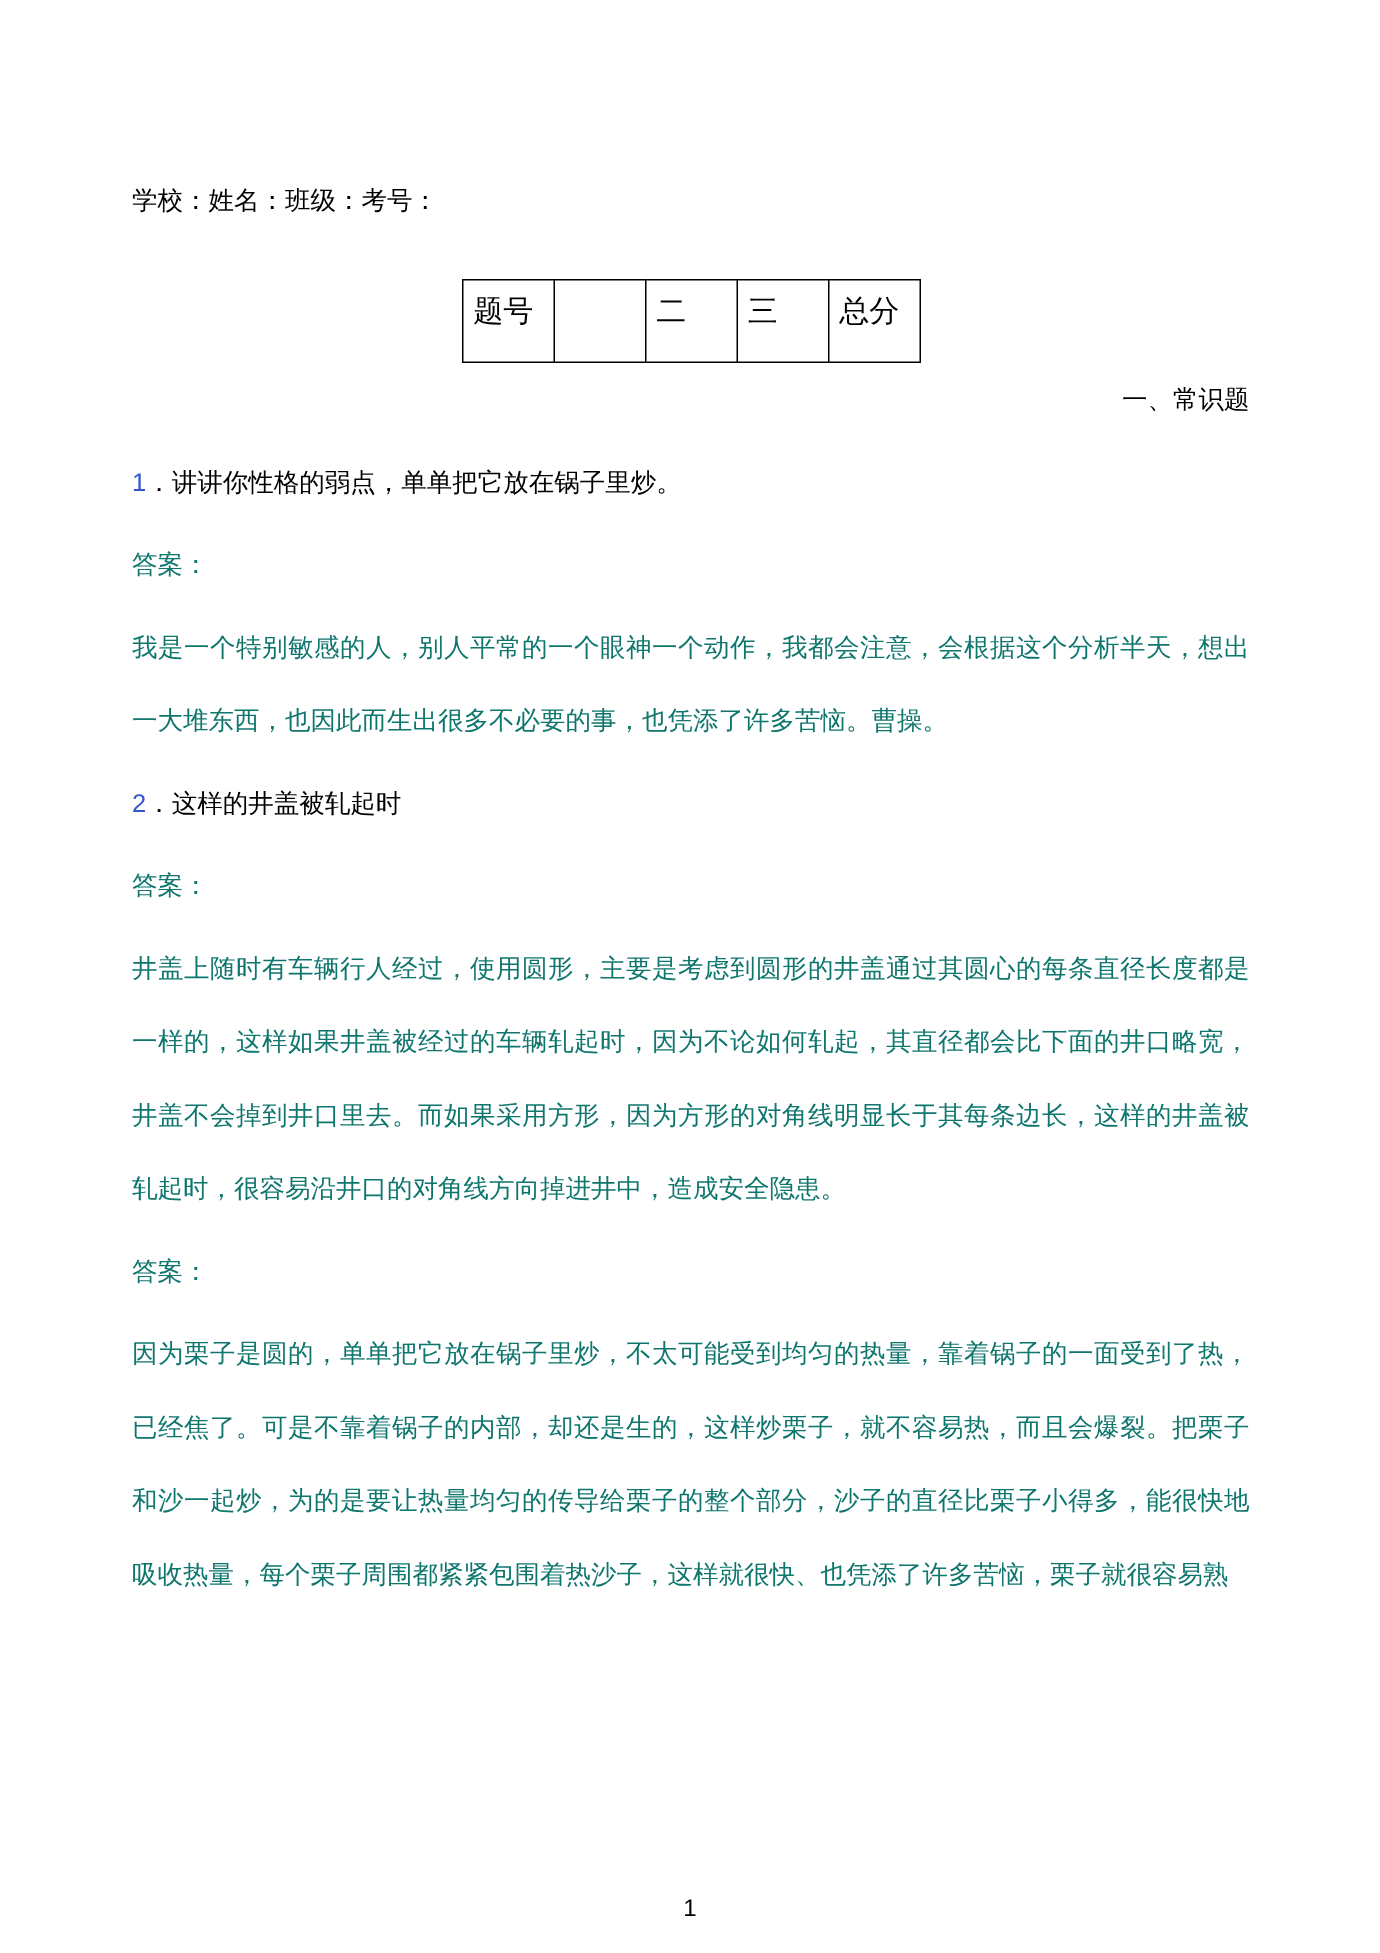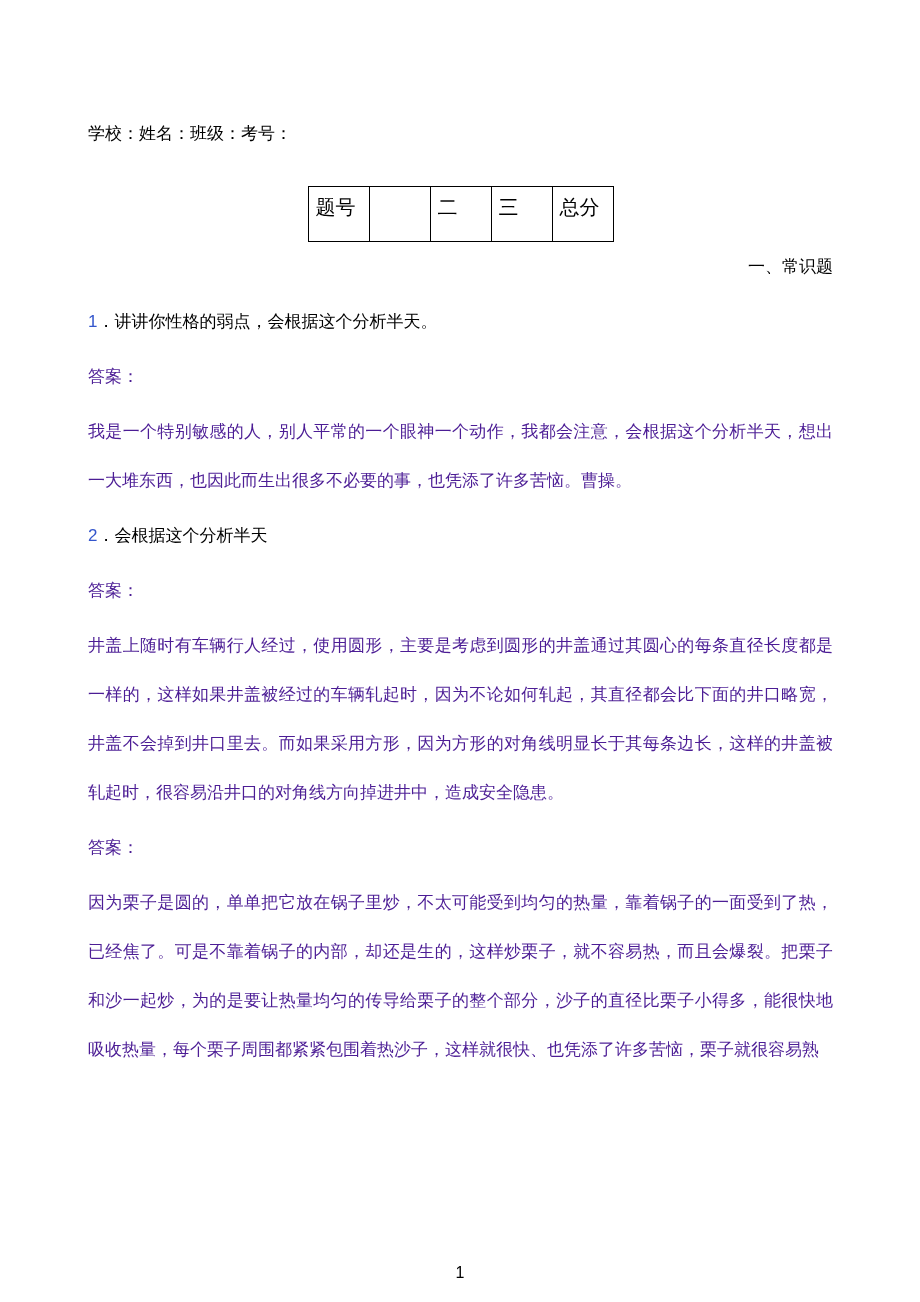--- a/index.html
+++ b/index.html
@@ -40,24 +40,24 @@
     line-height: 49px;
     margin: 0 0 6px 0;
   }
   .section-title {
     margin-top: 26px;
     text-align: right;
   }
   .question-line { }
   .q-num { color: #3355cc; }
   .q-sep, .q-text { color: #000000; }
-  .answer-label { color: #4c1d95; }
+  .answer-label { color: #0f766e; }
   .answer-text {
     text-align: justify;
-    color: #4c1d95;
+    color: #0f766e;
   }
   .footer {
     position: absolute;
     bottom: 20px;
     left: 0;
     width: 100%;
     text-align: center;
     font-size: 16px;
   }
 </style>
@@ -76,27 +76,27 @@
         <td>二</td>
         <td>三</td>
         <td>总分</td>
       </tr>
     </tbody>
   </table>
 
   <p class="line section-title">一、常识题</p>
 
   <div class="question">
-    <p class="line question-line"><span class="q-num">1</span><span class="q-sep">．</span><span class="q-text">讲讲你性格的弱点，会根据这个分析半天。</span></p>
+    <p class="line question-line"><span class="q-num">1</span><span class="q-sep">．</span><span class="q-text">讲讲你性格的弱点，单单把它放在锅子里炒。</span></p>
     <p class="line answer-label">答案：</p>
     <p class="line answer-text">我是一个特别敏感的人，别人平常的一个眼神一个动作，我都会注意，会根据这个分析半天，想出一大堆东西，也因此而生出很多不必要的事，也凭添了许多苦恼。曹操。</p>
   </div>
 
   <div class="question">
-    <p class="line question-line"><span class="q-num">2</span><span class="q-sep">．</span><span class="q-text">会根据这个分析半天</span></p>
+    <p class="line question-line"><span class="q-num">2</span><span class="q-sep">．</span><span class="q-text">这样的井盖被轧起时</span></p>
     <p class="line answer-label">答案：</p>
     <p class="line answer-text">井盖上随时有车辆行人经过，使用圆形，主要是考虑到圆形的井盖通过其圆心的每条直径长度都是一样的，这样如果井盖被经过的车辆轧起时，因为不论如何轧起，其直径都会比下面的井口略宽，井盖不会掉到井口里去。而如果采用方形，因为方形的对角线明显长于其每条边长，这样的井盖被轧起时，很容易沿井口的对角线方向掉进井中，造成安全隐患。</p>
   </div>
 
   <div class="question">
     <p class="line answer-label">答案：</p>
     <p class="line answer-text">因为栗子是圆的，单单把它放在锅子里炒，不太可能受到均匀的热量，靠着锅子的一面受到了热，已经焦了。可是不靠着锅子的内部，却还是生的，这样炒栗子，就不容易热，而且会爆裂。把栗子和沙一起炒，为的是要让热量均匀的传导给栗子的整个部分，沙子的直径比栗子小得多，能很快地吸收热量，每个栗子周围都紧紧包围着热沙子，这样就很快、也凭添了许多苦恼，栗子就很容易熟</p>
   </div>
 
   <div class="footer">1</div>

